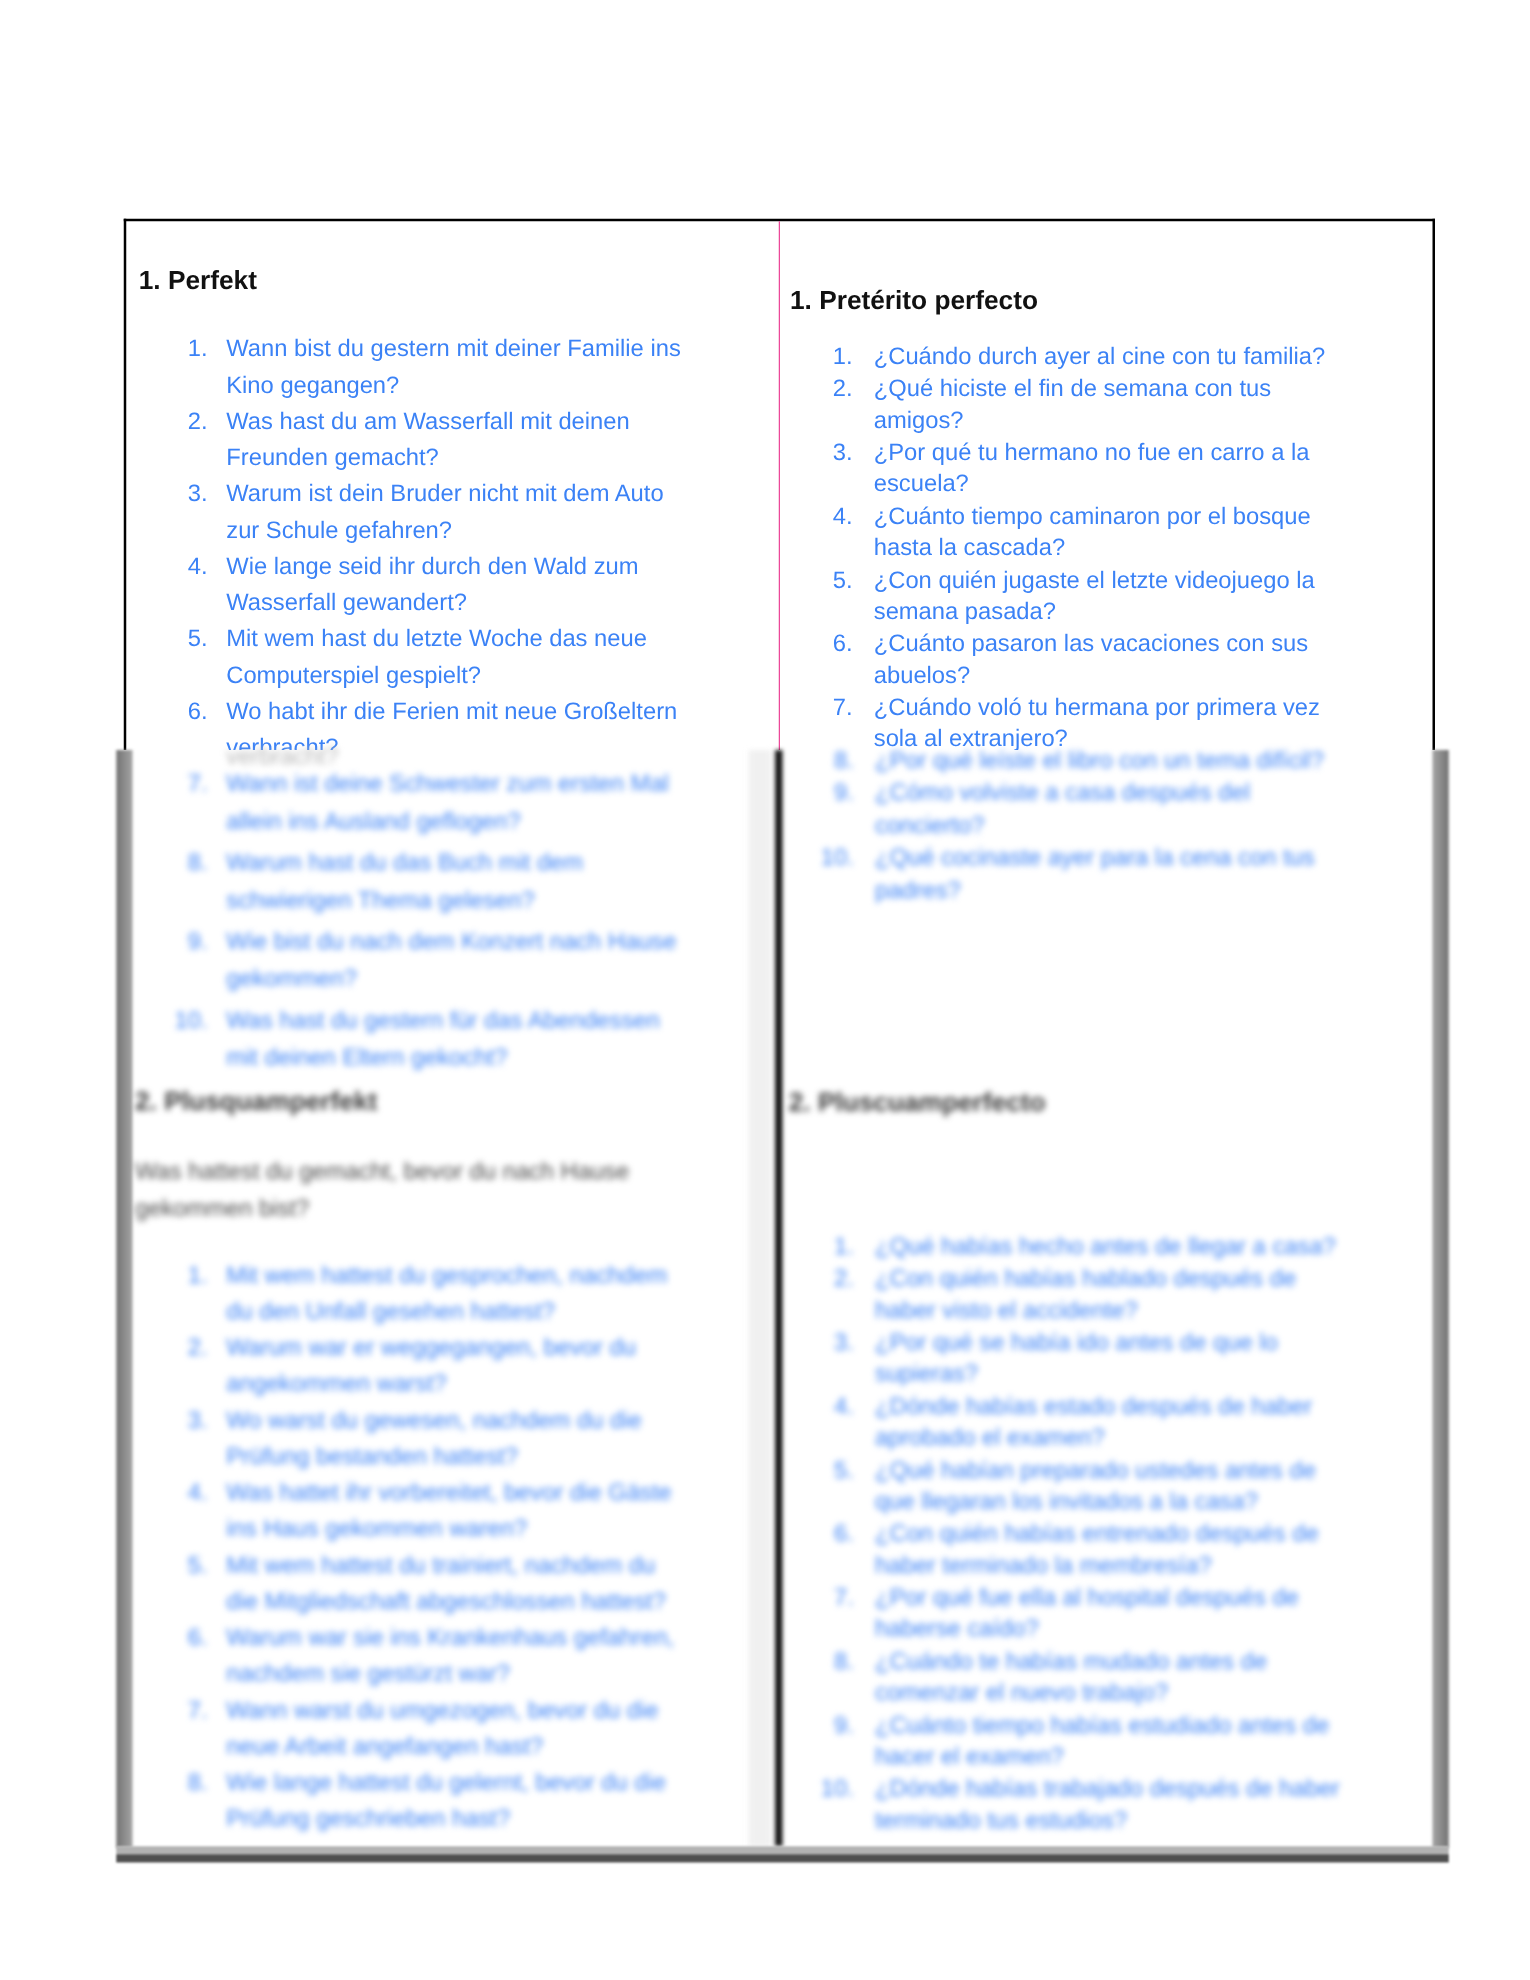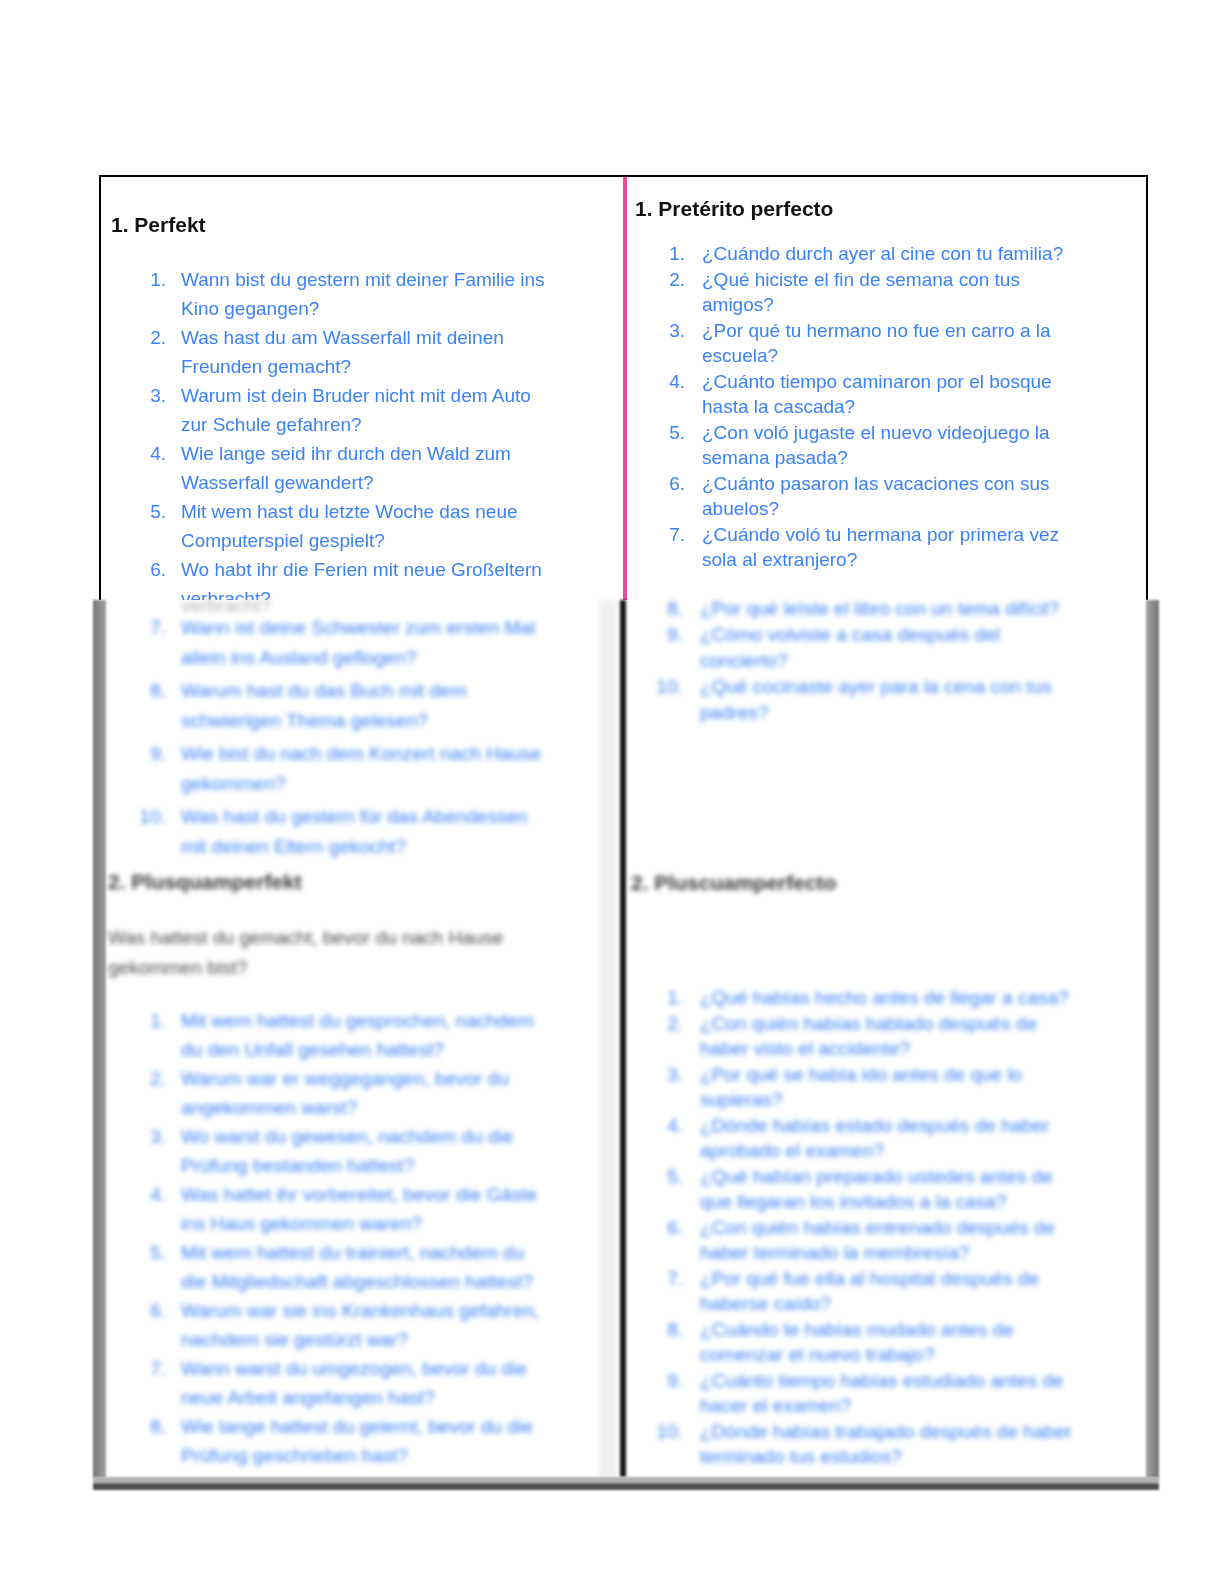--- a/index.html
+++ b/index.html
@@ -14,21 +14,21 @@
 
   
   #page1{
     position:absolute;left:99px;top:175px;
     width:1045px;height:423px;
     border:2px solid #000;border-bottom:none;
     display:flex;background:#fff;
   }
   .col{box-sizing:border-box;}
   .col-left{width:522px;padding:36px 3px 0 10px;}
-  .col-right{width:521px;border-left:4px solid #ec4899;padding:20px 0 0 8px;}
+  .col-right{width:521px;border-left:1px solid #ec4899;padding:52px 0 0 8px;}
 
   .sec-heading{font-size:21px;font-weight:bold;line-height:24px;color:#111;}
 
   ol.qlist{list-style:none;margin:0;padding:0;counter-reset:q 0;}
   ol.qlist li{
     position:relative;white-space:pre-line;
     font-size:19px;color:#3b82f6;
   }
   ol.qlist li::before{
     counter-increment:q;content:counter(q) ".";
@@ -109,21 +109,21 @@
   <div class="col col-right">
     <div class="sec-heading">1. Pretérito perfecto</div>
     <ol class="qlist">
         <li>¿Cuándo durch ayer al cine con tu familia?</li>
         <li>¿Qué hiciste el fin de semana con tus
 amigos?</li>
         <li>¿Por qué tu hermano no fue en carro a la
 escuela?</li>
         <li>¿Cuánto tiempo caminaron por el bosque
 hasta la cascada?</li>
-        <li>¿Con voló jugaste el nuevo videojuego la
+        <li>¿Con quién jugaste el letzte videojuego la
 semana pasada?</li>
         <li>¿Cuánto pasaron las vacaciones con sus
 abuelos?</li>
         <li>¿Cuándo voló tu hermana por primera vez
 sola al extranjero?</li>
       </ol>
   </div>
 </div>
 
 <div id="page2">

